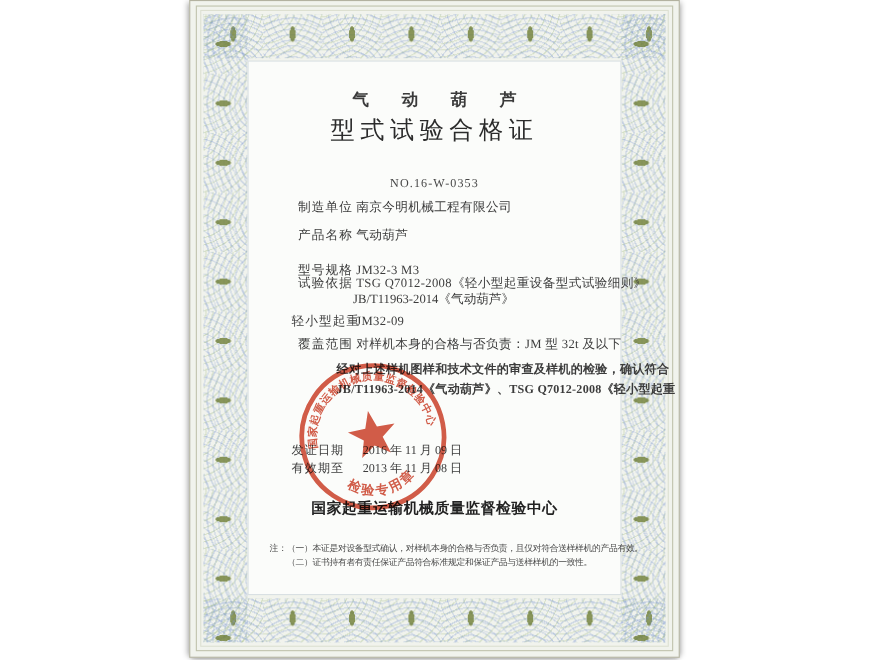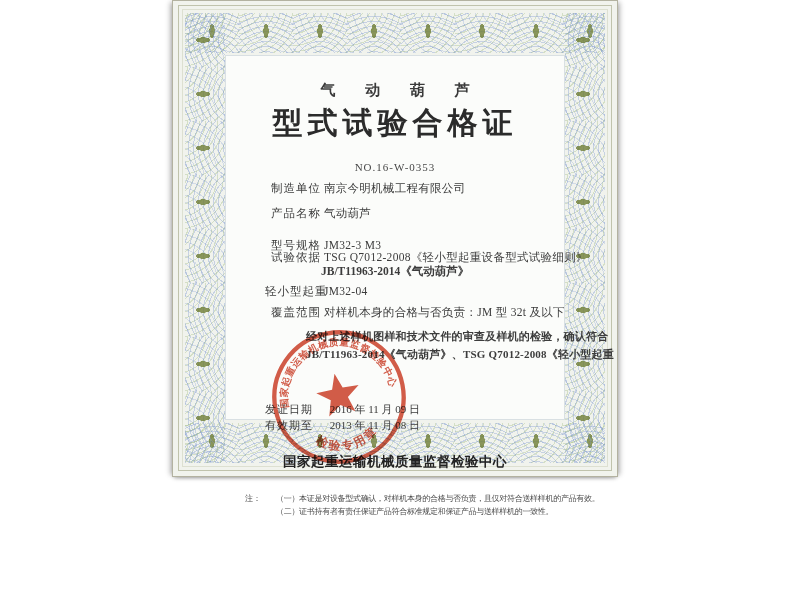--- a/index.html
+++ b/index.html
@@ -2,21 +2,21 @@
 <html><head>
 <meta charset="utf-8">
 <style>
   html,body{margin:0;padding:0;}
   body{
     width:800px;height:600px;overflow:hidden;background:#ffffff;
     font-family:"Liberation Serif","DejaVu Serif",serif;
     position:relative;
   }
   .paper{
-    position:absolute;left:172px;top:0;width:446px;height:477px;
+    position:absolute;left:172px;top:0;width:446px;height:598px;
     background:#f1f3ed;
     border:1px solid #b3b2a0;
     box-shadow:-4px 0 5px -2px rgba(0,0,0,.28), 4px 0 5px -2px rgba(0,0,0,.28), 0 3px 4px -2px rgba(0,0,0,.3);
     box-sizing:border-box;
   }
   .frame1{position:absolute;left:5px;top:4px;right:5px;bottom:5px;border:1px solid #c0c3ac;}
   .frame2{position:absolute;left:9px;top:8px;right:9px;bottom:9px;border:1px solid #dde0d1;}
   .band{position:absolute;opacity:.95;}
   .band-h{
     background-image:
@@ -39,38 +39,38 @@
   .band-top{left:12px;right:12px;top:12px;height:40px;}
   .band-bottom{left:12px;right:12px;bottom:13px;height:40px;}
   .band-left{top:12px;bottom:13px;left:12px;width:40px;}
   .band-right{top:12px;bottom:13px;right:12px;width:40px;}
   .panel{
     position:absolute;left:52px;right:52px;top:54px;bottom:56px;
     background:#fbfcfa;border:1px solid rgba(130,150,170,.28);
   }
   .ctext{position:absolute;left:0;right:0;text-align:center;white-space:nowrap;color:#343434;}
   .subtitle{top:80px;font-size:15px;font-weight:bold;letter-spacing:13px;text-indent:13px;color:#3a3a3a;}
-  .title{top:102px;font-size:30px;font-weight:bold;letter-spacing:5px;color:#2b2b2b;}
+  .title{top:102px;font-size:22px;font-weight:normal;letter-spacing:5px;color:#2b2b2b;}
   .certno{top:160px;font-size:11px;letter-spacing:1px;color:#474747;}
   .row{position:absolute;left:92px;font-size:11.5px;color:#3c3c3c;white-space:nowrap;text-align:right;}
   .row .lbl{display:inline-block;width:56px;letter-spacing:1px;}
   .row .val{letter-spacing:.3px;}
-  .cont{position:absolute;left:148px;font-size:11.5px;color:#3c3c3c;white-space:nowrap;font-weight:bold;}
+  .cont{position:absolute;left:148px;font-size:11.5px;color:#3c3c3c;white-space:nowrap;}
   .para{position:absolute;left:133px;top:326px;font-size:11px;line-height:18px;color:#3c3c3c;white-space:nowrap;letter-spacing:.2px;font-weight:bold;}
   .daterow{position:absolute;left:92px;font-size:11px;color:#3c3c3c;white-space:nowrap;z-index:2;}
   .daterow .lbl{display:inline-block;width:62px;letter-spacing:1px;}
   .authority{top:452px;font-size:13.5px;font-weight:bold;letter-spacing:.5px;color:#222;z-index:2;}
   .stamp{
     position:absolute;left:96px;top:326px;width:140px;height:140px;
     transform:rotate(-11deg);opacity:.88;mix-blend-mode:multiply;z-index:5;
   }
   .notes{position:absolute;left:72px;top:492px;right:58px;display:flex;font-size:8px;line-height:12.5px;color:#4a4a4a;}
   .notes-label{flex:0 0 auto;}
   .notes-lines{flex:1;}
-  .notes-line{white-space:nowrap;letter-spacing:-.3px;margin-left:15px;}
+  .notes-line{white-space:nowrap;letter-spacing:-.3px;}
 </style>
 </head>
 <body>
 
 <div class="paper">
   <div class="frame1"></div>
   <div class="frame2"></div>
   <div class="band band-h band-top"></div>
   <div class="band band-h band-bottom"></div>
   <div class="band band-v band-left"></div>
@@ -93,21 +93,21 @@
     <span class="lbl">型号规格</span>
     <span class="val">JM32-3 M3</span>
   </div>
   <div class="row" style="top:249px">
     <span class="lbl">试验依据</span>
     <span class="val">TSG Q7012-2008《轻小型起重设备型式试验细则》</span>
   </div>
   <div class="cont" style="top:263px">JB/T11963-2014《气动葫芦》</div>
   <div class="row" style="top:283px">
     <span class="lbl">轻小型起重</span>
-    <span class="val">JM32-04</span>
+    <span class="val">JM32-09</span>
   </div>
   <div class="row" style="top:304px">
     <span class="lbl">覆盖范围</span>
     <span class="val">对样机本身的合格与否负责：JM 型 32t 及以下</span>
   </div>
 
   <div class="para">
     <div class="pline">经对上述样机图样和技术文件的审查及样机的检验，确认符合</div>
     <div class="pline">JB/T11963-2014《气动葫芦》、TSG Q7012-2008《轻小型起重</div>
   </div>

